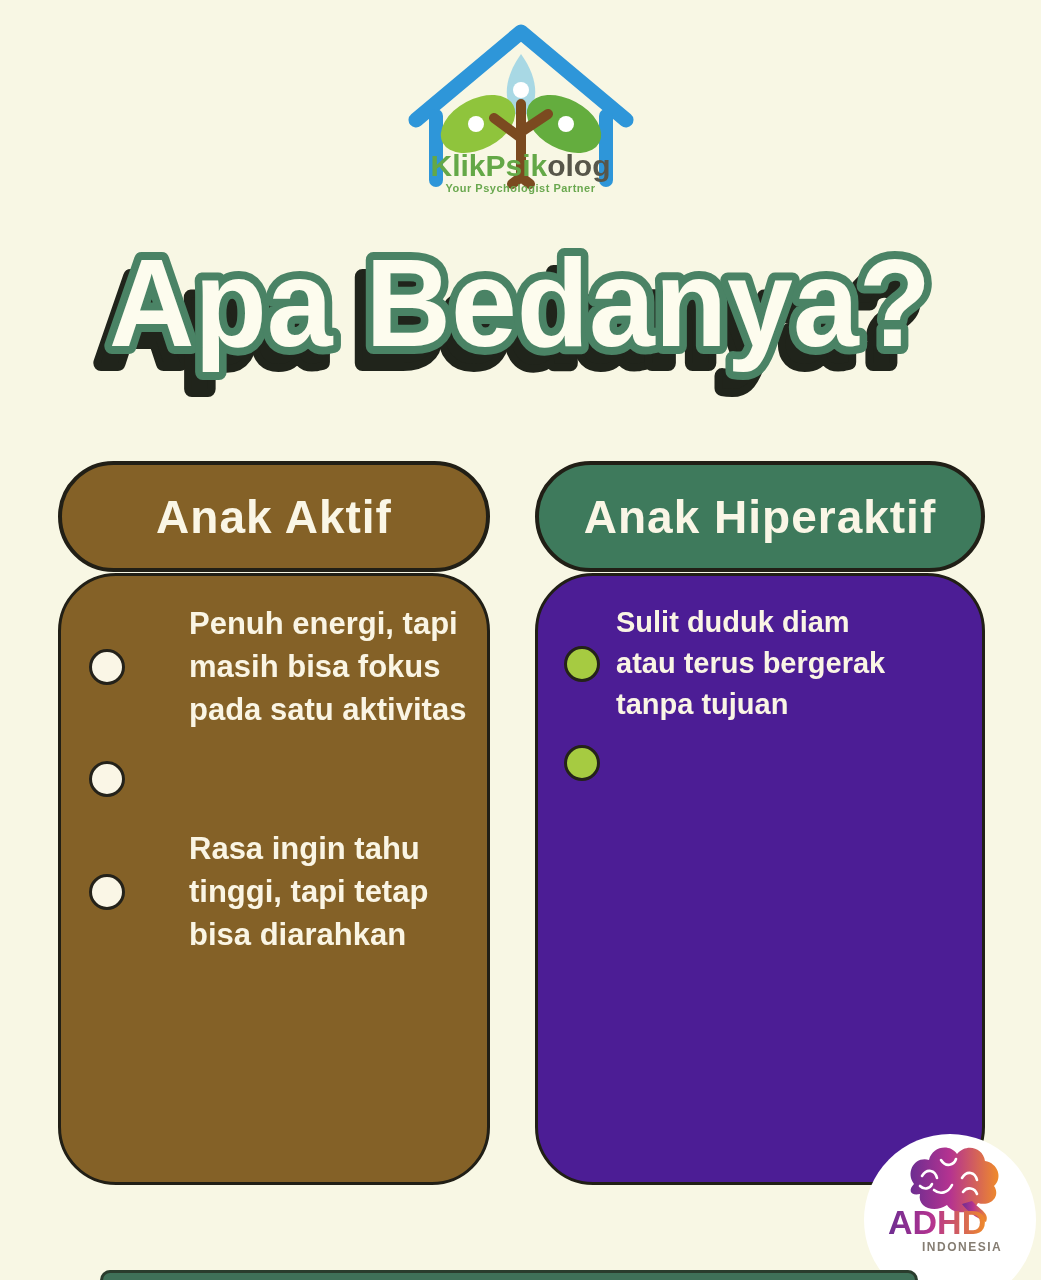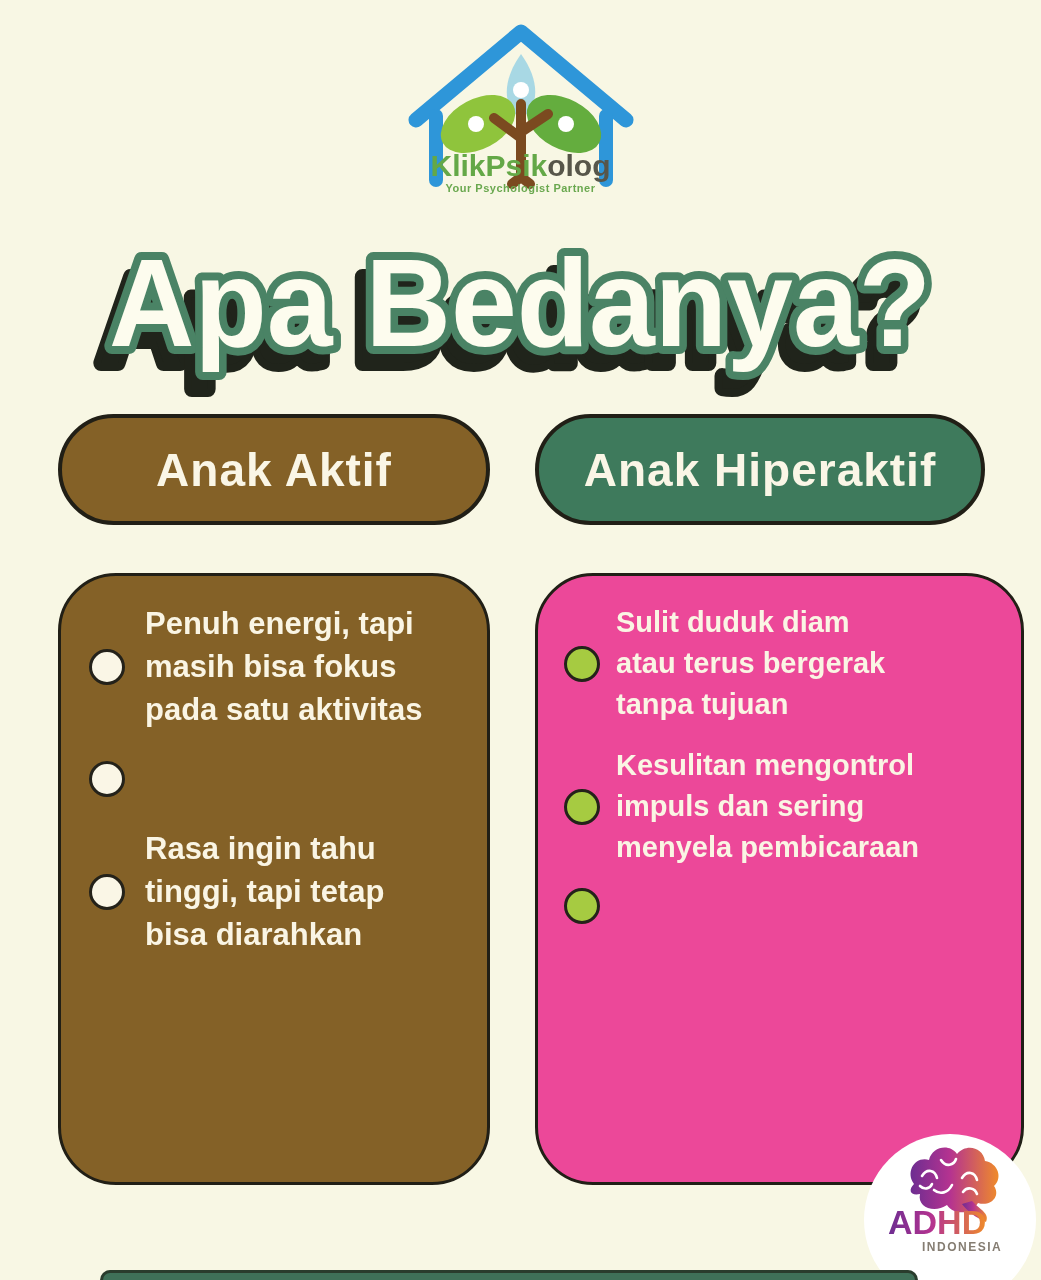--- a/index.html
+++ b/index.html
@@ -25,34 +25,34 @@
   
   .title-wrap{position:absolute;left:0;top:208px;width:1041px;height:215px;}
   .title-shadow{fill:#20241b;stroke:#20241b;stroke-width:16;paint-order:stroke;
     stroke-linejoin:round;}
   .title-main{fill:#fdfcee;stroke:#4a8365;stroke-width:16;paint-order:stroke;
     stroke-linejoin:round;}
   .title-wrap text{font-family:"Liberation Sans",sans-serif;font-weight:bold;
     font-size:124px;}
 
   
-  .pill{position:absolute;top:414px;height:111px;border-radius:60px;
+  .pill{position:absolute;top:461px;height:111px;border-radius:60px;
     border:4px solid #211f16;box-sizing:border-box;
     display:flex;align-items:center;justify-content:center;
     color:#faf6e6;font-size:46px;font-weight:bold;letter-spacing:1px;}
   .pill-left{left:58px;width:432px;background:#846127;}
   .pill-right{left:535px;width:450px;background:#3e7a5c;}
 
   .box{position:absolute;top:573px;height:612px;border-radius:58px;
     border:3px solid #211f16;box-sizing:border-box;padding-top:26px;}
   .box-left{left:58px;width:432px;background:#846127;padding-left:28px;padding-right:14px;}
-  .box-right{left:535px;width:489px;background:#ec4899;padding-left:26px;padding-right:12px;}
+  .box-right{left:535px;width:450px;background:#4c1d95;padding-left:26px;padding-right:12px;}
 
   .item{display:flex;align-items:center;}
-  .box-left .item{margin-bottom:30px;}
+  .box-left .item{margin-bottom:30px;gap:44px;}
   .box-right .item{margin-bottom:20px;}
   .dot{flex:0 0 auto;width:36px;height:36px;border-radius:50%;
     border:3px solid #24221a;box-sizing:border-box;margin-right:20px;}
   .box-left .dot{background:#faf6e6;}
   .box-right .dot{background:#a6cb41;margin-right:16px;}
   .item p{margin:0;white-space:pre-line;color:#faf5e4;font-weight:bold;}
   .box-left .item p{font-size:31px;line-height:43px;}
   .box-right .item p{font-size:29px;line-height:41px;}
 
   
@@ -126,26 +126,20 @@
   </div>
   <div class="box box-right">
     <div class="item">
       <span class="dot"></span>
       <p>Sulit duduk diam
 atau terus bergerak
 tanpa tujuan</p>
     </div>
     <div class="item">
       <span class="dot"></span>
-      <p>Kesulitan mengontrol
-impuls dan sering
-menyela pembicaraan</p>
-    </div>
-    <div class="item">
-      <span class="dot"></span>
     </div>
   </div>
 
   <div class="adhd-badge">
     <svg width="172" height="172" viewBox="0 0 172 172">
       <defs>
         <linearGradient id="brainGrad" x1="0" y1="0" x2="1" y2="0">
           <stop offset="0" stop-color="#6d2d91"></stop>
           <stop offset="0.45" stop-color="#b53390"></stop>
           <stop offset="1" stop-color="#ef8b2a"></stop>

